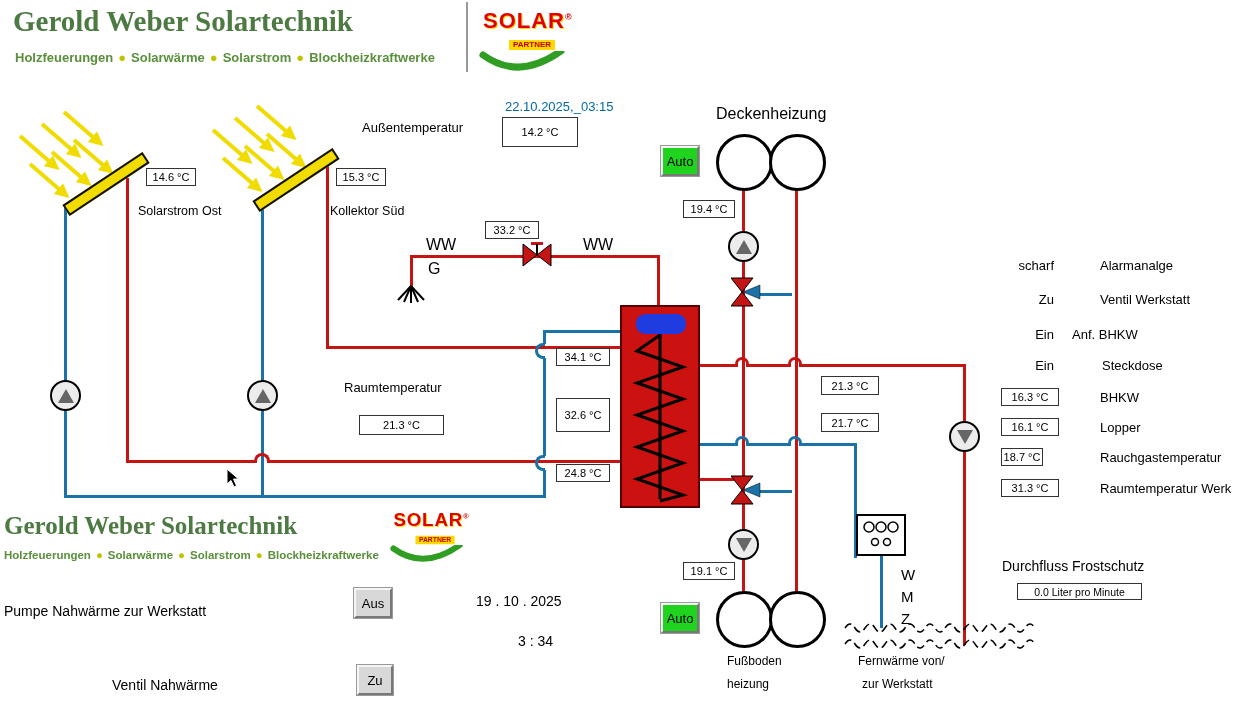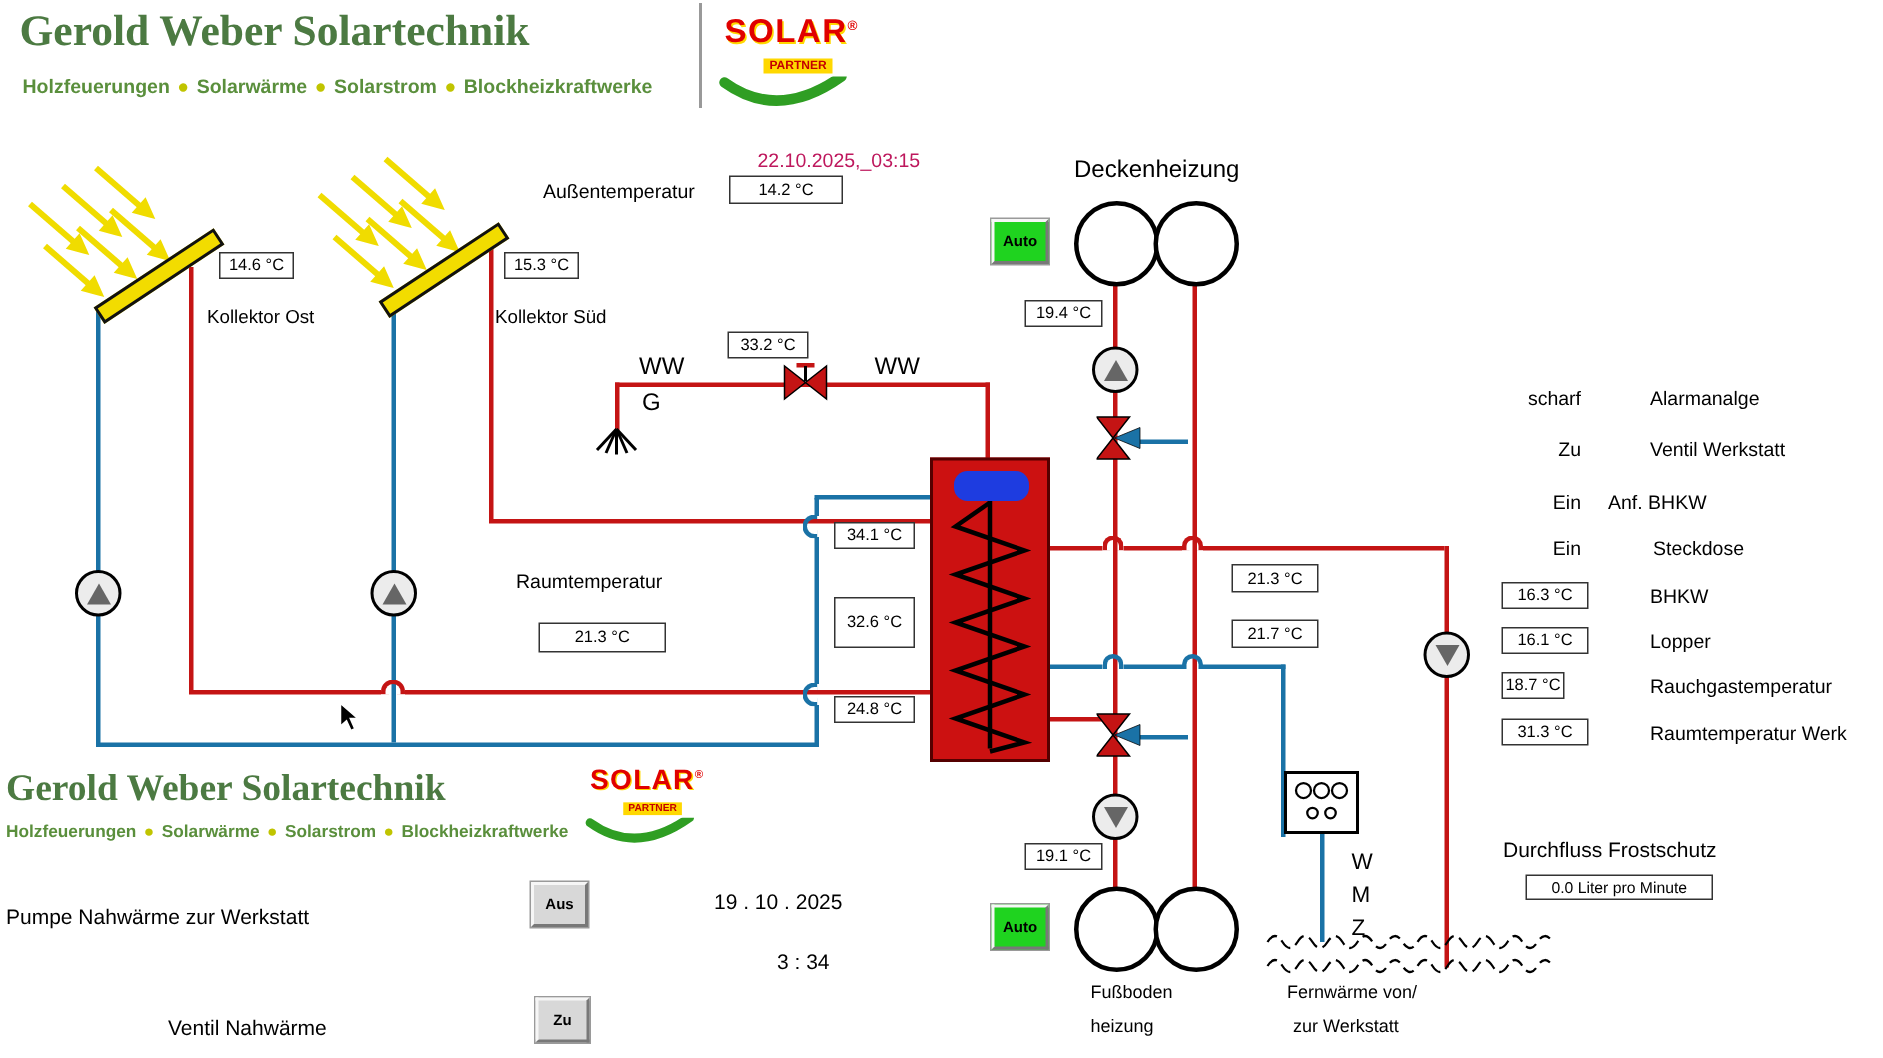--- a/index.html
+++ b/index.html
@@ -25,23 +25,23 @@
   .panel { position:absolute; width:96px; height:13px; background:#f2dc00; border:2px solid #111;
            transform-origin:0 50%; transform:rotate(-33.5deg); }
   .svgabs { position:absolute; }
 
   
   .tbox { position:absolute; background:#fff; border:1px solid #333; display:flex; align-items:center;
           justify-content:center; font-size:11px; white-space:nowrap; }
   .lbl { position:absolute; white-space:nowrap; }
   .f12 { font-size:12.5px; } .f13 { font-size:13px; } .f14 { font-size:14px; }
   .f15 { font-size:12px; } .f16 { font-size:16px; }
-  .green-dt { color:#be185d; font-size:13px; }
-  .btn3d { position:absolute; display:flex; align-items:center; justify-content:center; font-weight:bold;
-           font-size:10px; border:2px solid; border-color:#f6f6f6 #787878 #787878 #f6f6f6;
+  .green-dt { color:#0369a1; font-size:13px; }
+  .btn3d { position:absolute; display:flex; align-items:center; justify-content:center; font-weight:normal;
+           font-size:13px; border:2px solid; border-color:#f6f6f6 #787878 #787878 #f6f6f6;
            box-shadow:0 0 0 1px #9a9a9a; cursor:default; }
   .btn-auto { background:#1fd31f; }
   .btn-gray { background:#d8d8d8; }
   .stt { position:absolute; width:52px; text-align:right; font-size:13px; }
 
   
   #tank { position:absolute; left:620px; top:305px; width:80px; height:203px; background:#cc1111;
           border:2px solid #550000; }
   #tank .cap { position:absolute; left:14px; top:7px; width:50px; height:20px; background:#1e3ce0; border-radius:9px; }
 
@@ -156,39 +156,39 @@
       <g transform="translate(62,30)">
           <line x1="0" y1="0" x2="30" y2="26"></line>
           <polygon points="36,31 27.5,28.8 32.5,23.2"></polygon>
         </g>
     </g>
   </svg>
   <div class="panel" style="left:66px;top:204px"></div>
   <div class="panel" style="left:256px;top:200px"></div>
   <div class="tbox" style="left:146px;top:168px;width:50px;height:18px">14.6 °C</div>
   <div class="tbox" style="left:336px;top:168px;width:50px;height:18px">15.3 °C</div>
-  <div class="lbl f12" style="left:138px;top:204px">Kollektor Ost</div>
+  <div class="lbl f12" style="left:138px;top:204px">Solarstrom Ost</div>
   <div class="lbl f12" style="left:330px;top:204px">Kollektor Süd</div>
 
   <div class="company" style="left:13px;top:5px;font-size:29px">Gerold Weber Solartechnik</div>
   <div class="tagline f13" style="left:15px;top:50px">
     <span>Holzfeuerungen</span><span class="dot">●</span><span>Solarwärme</span><span class="dot">●</span><span>Solarstrom</span><span class="dot">●</span><span>Blockheizkraftwerke</span>
   </div>
   <div class="divider" style="left:466px;top:2px;height:70px"></div>
   <div class="splogo" style="left:479px;top:5px">
     <div class="sp-solar"><span>SOLAR</span><span class="sp-reg">®</span></div>
     <div class="sp-band">PARTNER</div>
     <svg width="86" height="26" viewBox="0 0 86 26">
       <path d="M4,4 Q40,30 82,0" fill="none" stroke="#2f9e23" stroke-width="7" stroke-linecap="round"></path>
     </svg>
   </div>
 
   <div class="lbl green-dt" style="left:505px;top:99px">22.10.2025,_03:15</div>
   <div class="lbl f13" style="left:362px;top:120px">Außentemperatur</div>
-  <div class="tbox" style="left:486px;top:117px;width:76px;height:19px">14.2 °C</div>
+  <div class="tbox" style="left:502px;top:117px;width:76px;height:30px">14.2 °C</div>
 
   <div class="lbl f16" style="left:716px;top:105px">Deckenheizung</div>
   <div class="hcirc" style="left:716px;top:134px"></div>
   <div class="hcirc" style="left:769px;top:134px"></div>
   <div class="btn3d btn-auto" style="left:661px;top:146px;width:38px;height:30px">Auto</div>
   <div class="tbox" style="left:683px;top:200px;width:52px;height:18px">19.4 °C</div>
   <div class="pump" style="left:728px;top:231px">
       <div class="tri-up"></div>
     </div>
   <svg class="svgabs" style="left:731px;top:276px" width="30" height="32" viewBox="0 0 30 32">

